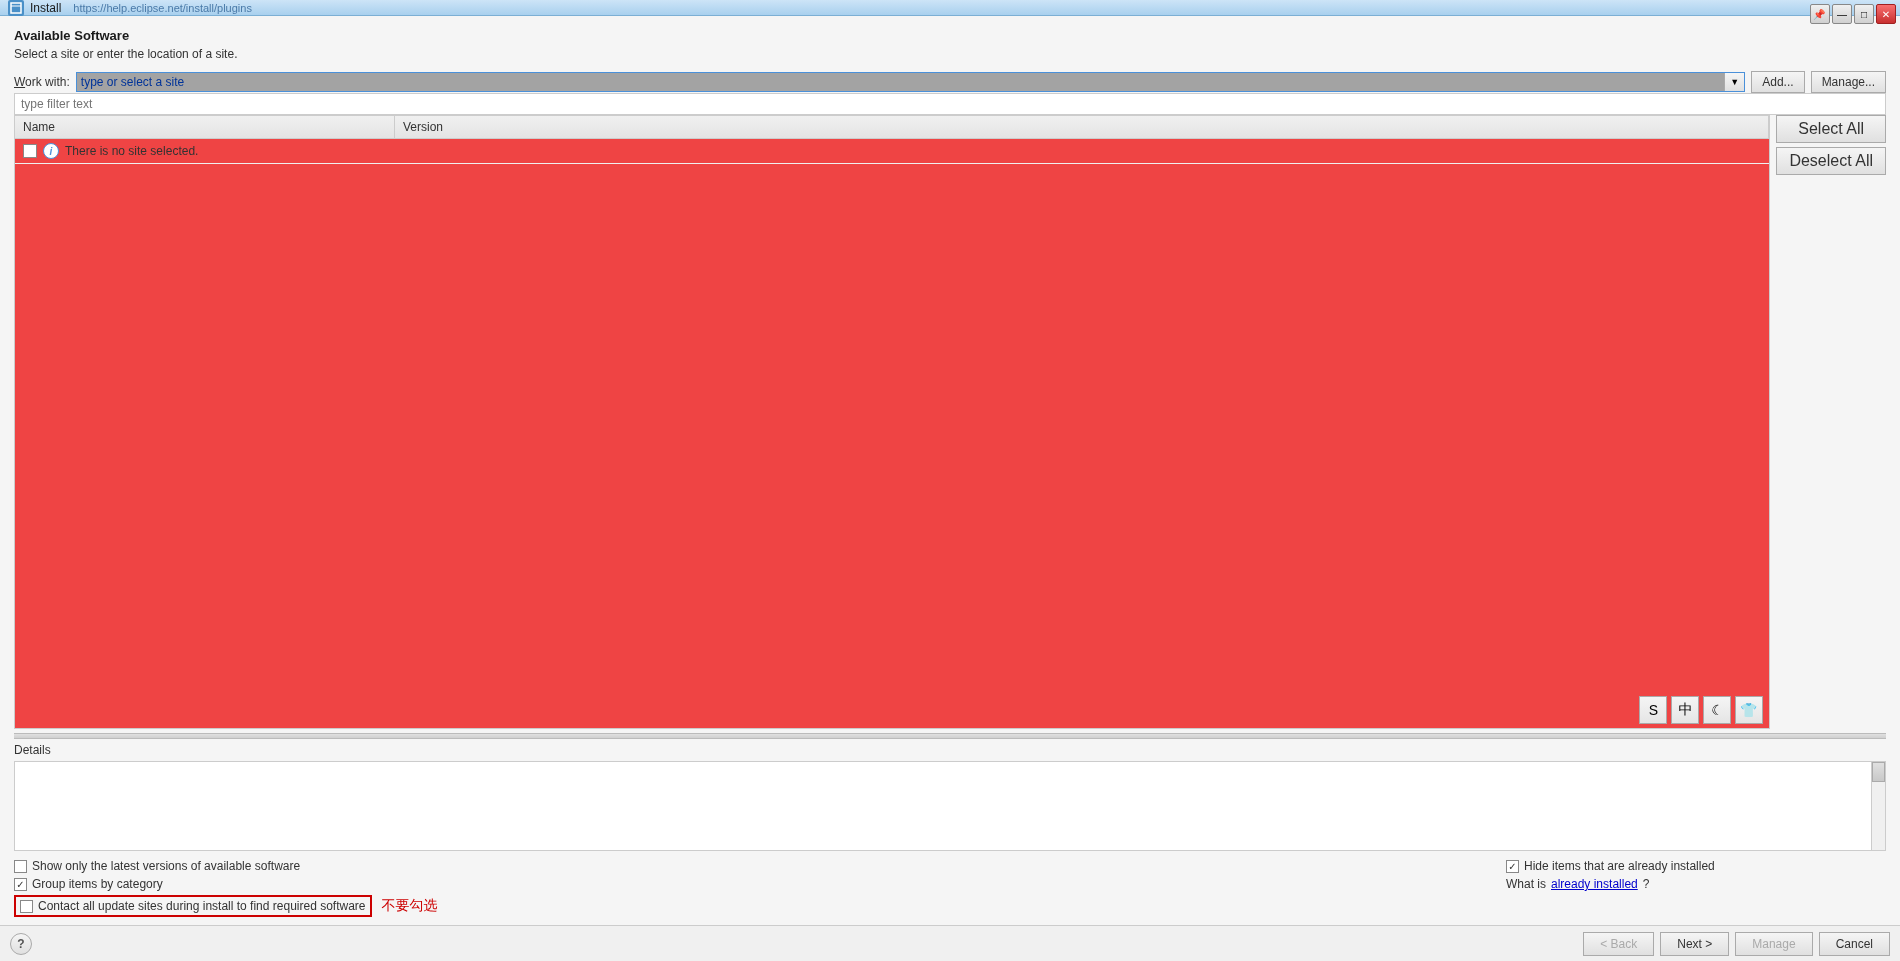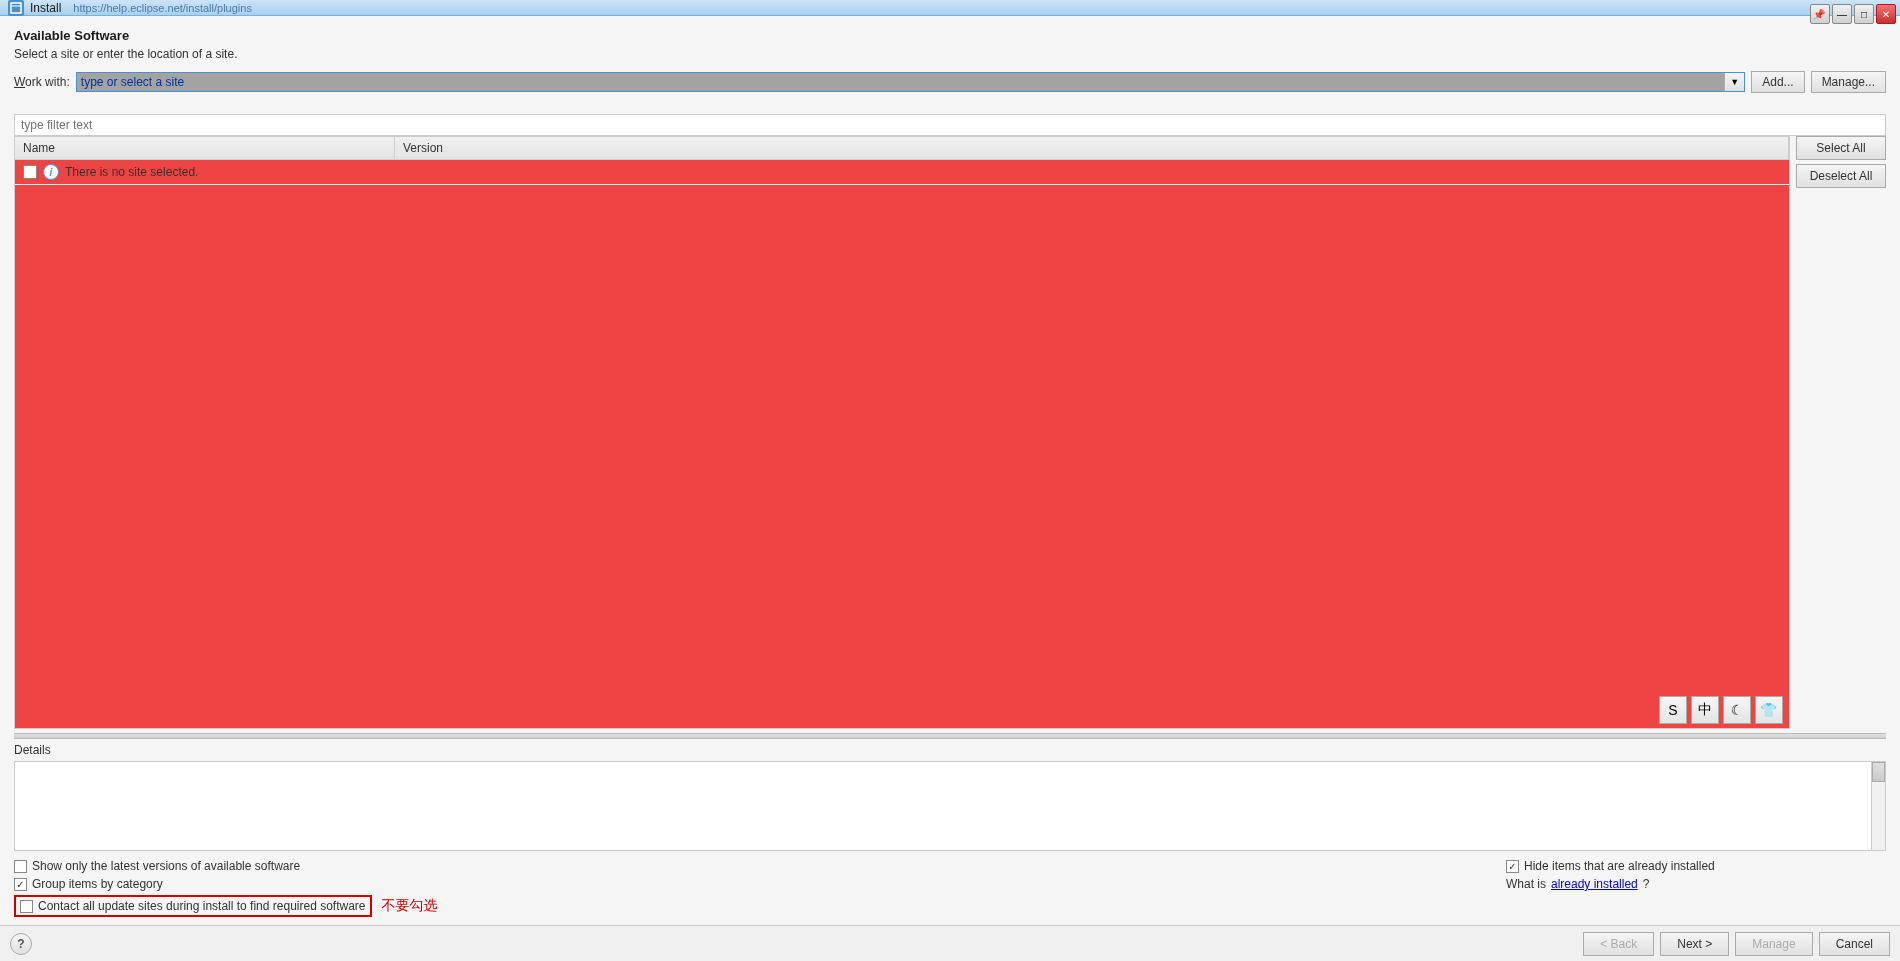--- a/index.html
+++ b/index.html
@@ -82,21 +82,21 @@
     .header-subtitle {
       font-size: 12px;
       color: #333;
     }
 
     
     .work-with-row {
       display: flex;
       align-items: center;
       gap: 6px;
-      margin-bottom: 21px;
+      margin-bottom: 0;
     }
     .work-with-label {
       font-size: 12px;
       white-space: nowrap;
       color: #333;
     }
     .work-with-label span.underline {
       text-decoration: underline;
     }
     .work-with-input-container {
@@ -218,21 +218,21 @@
       flex-direction: column;
       gap: 4px;
       padding-left: 6px;
       padding-top: 0;
     }
     .side-btn {
       padding: 4px 12px;
       background: linear-gradient(to bottom, #f5f5f5, #e0e0e0);
       border: 1px solid #aaa;
       cursor: pointer;
-      font-size: 12px;
+      font-size: 16px;
       color: #333;
       white-space: nowrap;
       min-width: 90px;
     }
 
     
     .bottom-icons-area {
       display: flex;
       justify-content: flex-end;
       align-items: center;

